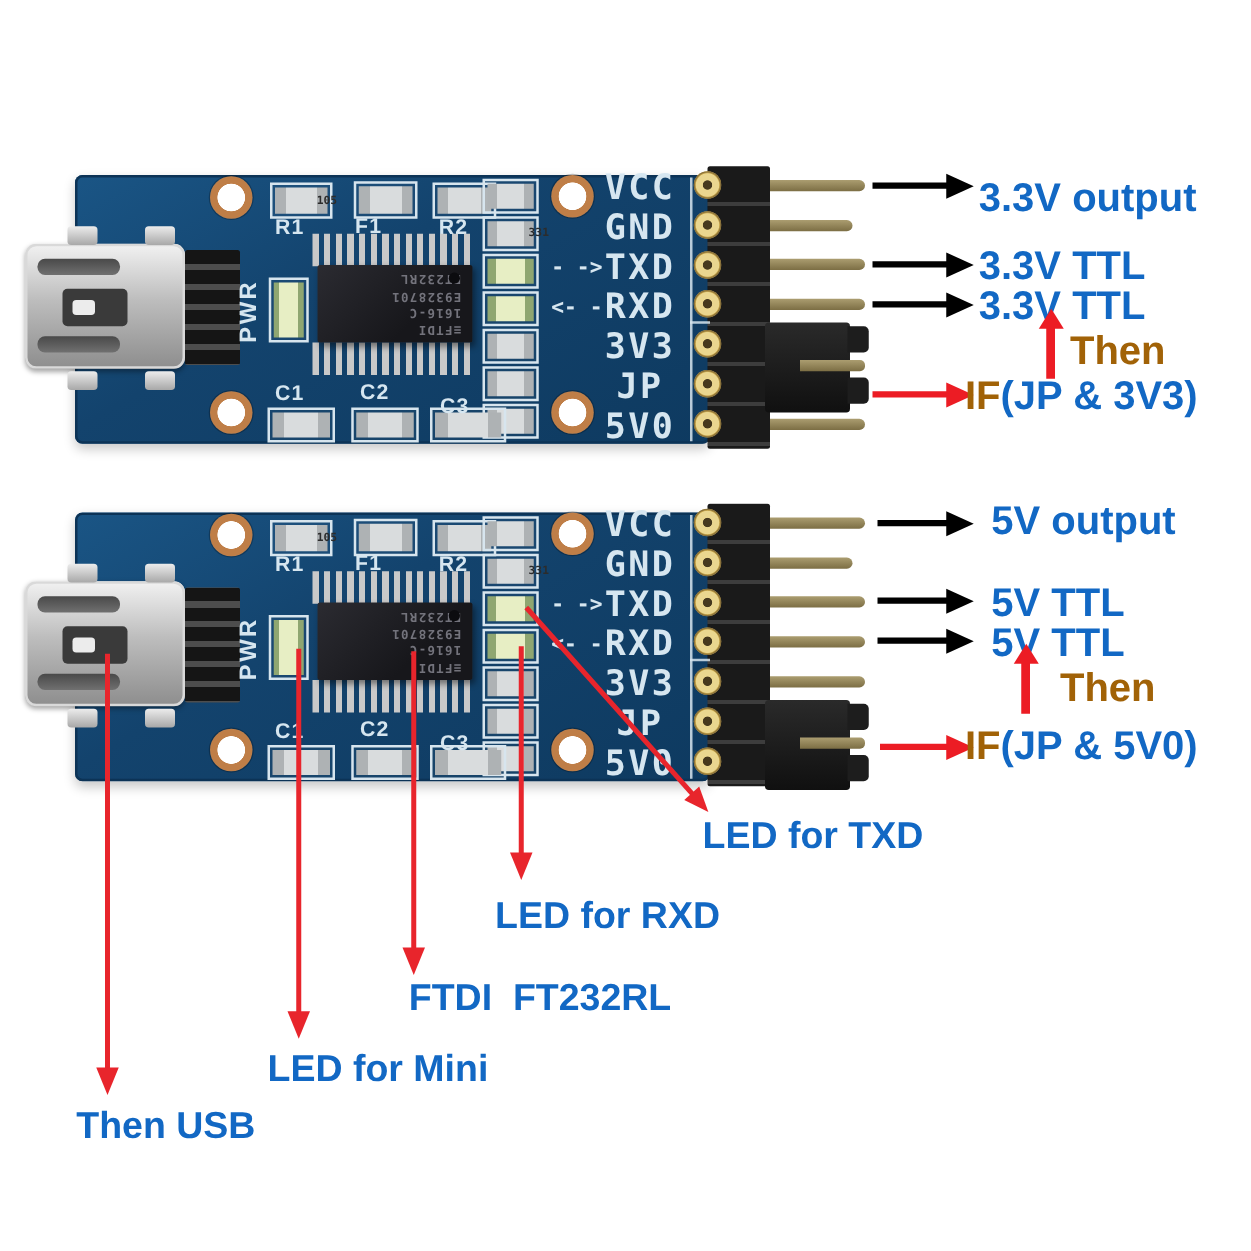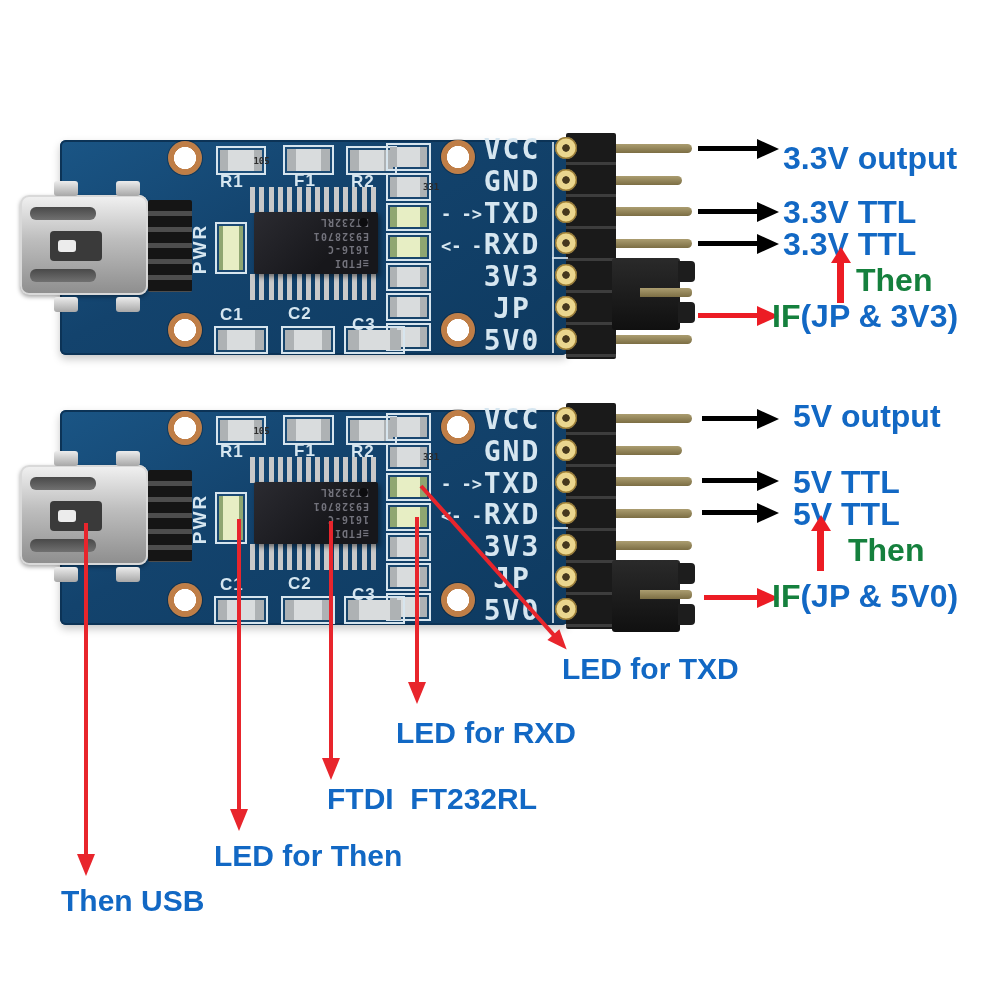--- a/index.html
+++ b/index.html
@@ -25,21 +25,21 @@
   .smd .mark{position:absolute;inset:0;display:flex;align-items:center;justify-content:center;
        font:700 9px "DejaVu Sans Mono",monospace;color:#2c2c2c;letter-spacing:0;padding-left:41px;}
   .led .smd{background:linear-gradient(90deg,#8fa671 0 18%,#e7eec4 18% 82%,#8fa671 82% 100%);}
 
   .ref{position:absolute;font:700 17px "Liberation Sans",sans-serif;color:#d6e6f0;letter-spacing:1px;}
 
   
   .bx-r1{left:156px;top:6px;width:46px;height:25px}
   .bx-f1{left:223px;top:5px;width:47px;height:26px}
   .bx-r2{left:286px;top:6px;width:47px;height:25px}
-  .lb-r1{left:160px;top:32px}.lb-f1{left:234px;top:31px}.lb-r2{left:291px;top:32px}
+  .lb-r1{left:160px;top:32px}.lb-f1{left:224px;top:31px}.lb-r2{left:291px;top:32px}
   
   .bx-c1{left:154px;top:186px;width:50px;height:24px}
   .bx-c2{left:221px;top:186px;width:50px;height:24px}
   .bx-c3{left:284px;top:186px;width:57px;height:24px}
   .lb-c1{left:160px;top:165px}.lb-c2{left:228px;top:164px}.lb-c3{left:292px;top:175px}
 
   
   .rc{left:326px;width:41px;height:24px}
   .rc0{top:3px}.rc1{top:33px}.rc2{top:63px}.rc3{top:93px}.rc4{top:123px}.rc5{top:153px}.rc6{top:183px}
 
@@ -103,21 +103,21 @@
   .usb-cav{position:absolute;left:30px;top:36px;width:52px;height:30px;border-radius:4px;background:#3a3a3a;}
   .usb-tongue{position:absolute;left:8px;top:9px;width:18px;height:12px;border-radius:3px;background:#ececec;}
   .usb-rear{position:absolute;left:88px;top:60px;width:44px;height:92px;border-radius:2px;
      background:repeating-linear-gradient(180deg,#151515 0 11px,#4d4d4d 11px 16px);}
   .usb-tab{position:absolute;width:24px;height:15px;border-radius:3px;
      background:linear-gradient(180deg,#ececec,#a8a8a8);}
   .ut1{left:-6px;top:41px}.ut2{left:56px;top:41px}.ut3{left:-6px;top:157px}.ut4{left:56px;top:157px}
 
   
   .ann{position:absolute;font:700 32px "Liberation Sans",sans-serif;color:#1268c4;white-space:pre;}
-  .redtxt{color:#15803d}
+  .redtxt{color:#a16207}
   .callout{font-size:30px}
 
   .harrow{position:absolute;height:5px;}
   .ha-black{background:#000}
   .ha-black::after{content:"";position:absolute;right:-21px;top:50%;transform:translateY(-50%);
      border-left:22px solid #000;border-top:10px solid transparent;border-bottom:10px solid transparent;}
   .ha-red{background:#ec1c24}
   .ha-red::after{content:"";position:absolute;right:-21px;top:50%;transform:translateY(-50%);
      border-left:22px solid #ec1c24;border-top:10px solid transparent;border-bottom:10px solid transparent;}
 
@@ -403,14 +403,14 @@
 
 <div class="diag" style="left:421px;top:484px;width:200px;transform:rotate(48.3deg)"></div>
 <div class="vred" style="left:415px;top:517px;height:167px"></div>
 <div class="vred" style="left:329px;top:521px;height:239px"></div>
 <div class="vred" style="left:237px;top:519px;height:292px"></div>
 <div class="vred" style="left:84px;top:523px;height:333px"></div>
 
 <div class="ann callout" style="left:562px;top:652px">LED for TXD</div>
 <div class="ann callout" style="left:396px;top:716px">LED for RXD</div>
 <div class="ann callout" style="left:327px;top:782px">FTDI  FT232RL</div>
-<div class="ann callout" style="left:214px;top:839px">LED for Then</div>
+<div class="ann callout" style="left:214px;top:839px">LED for Mini</div>
 <div class="ann callout" style="left:61px;top:884px">Then USB</div>
 
 </body></html>

